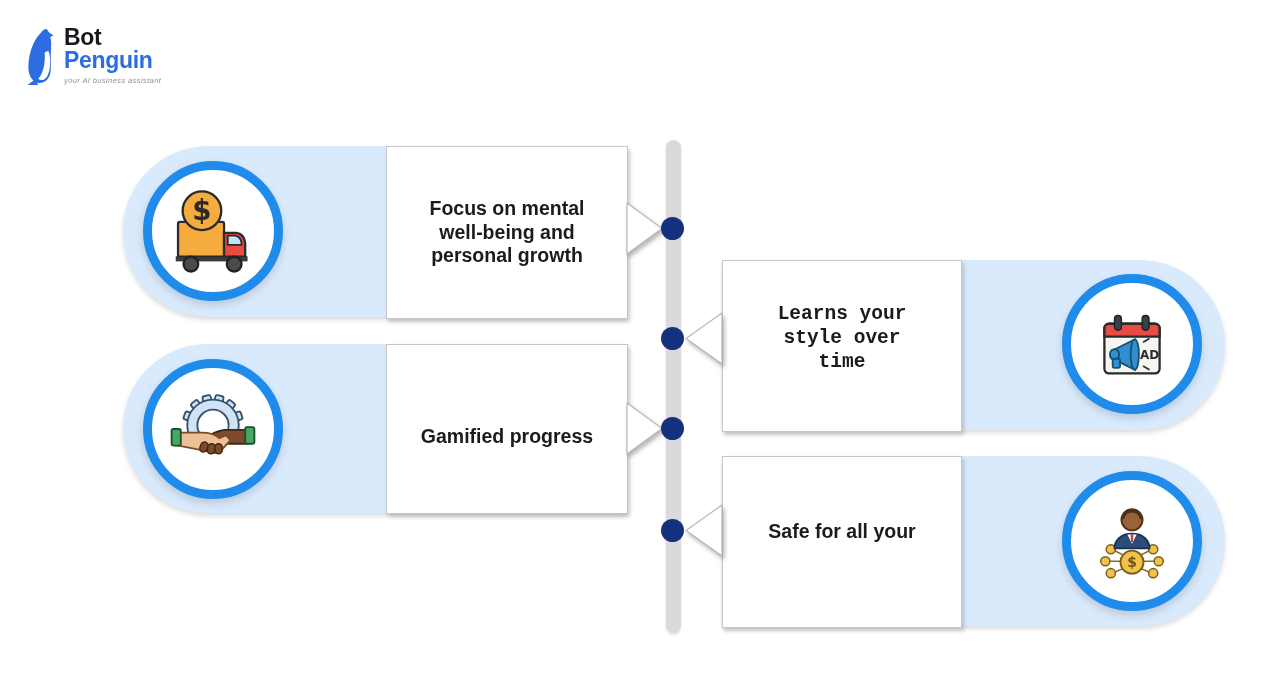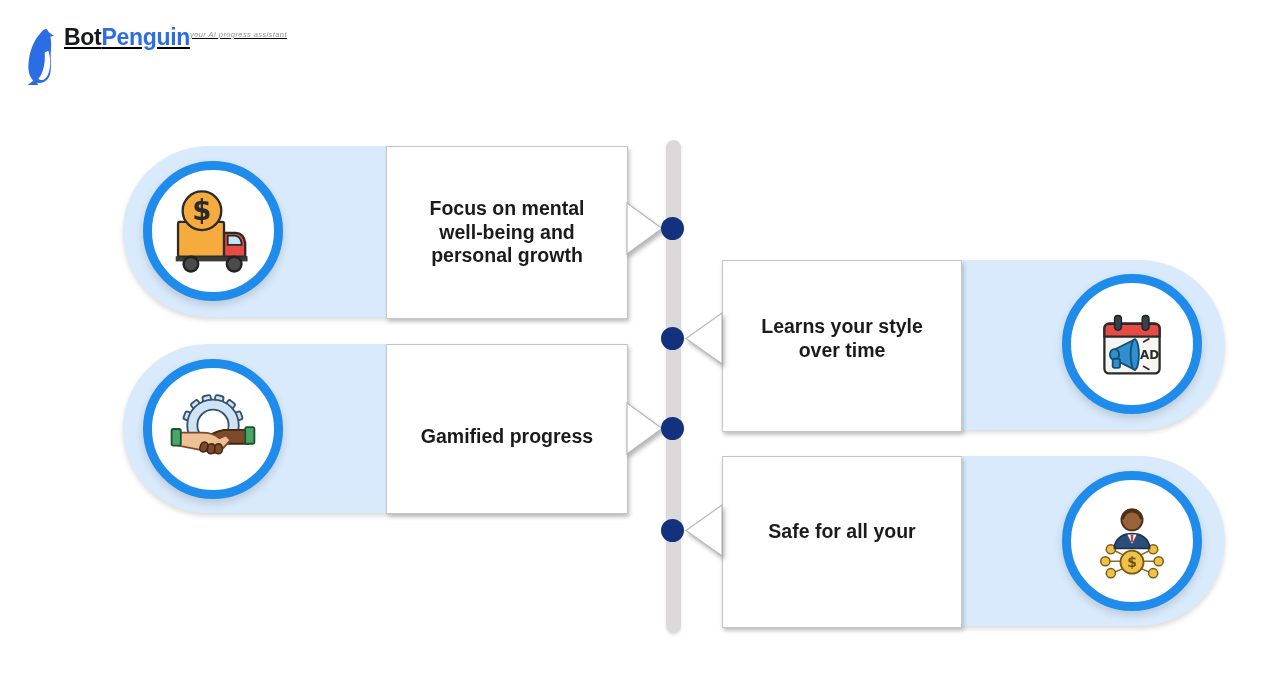--- a/index.html
+++ b/index.html
@@ -4,21 +4,21 @@
 <style>
   html,body{margin:0;padding:0;background:#fff;}
   .canvas{
     position:relative;width:1288px;height:686px;background:#ffffff;overflow:hidden;
     font-family:"Liberation Sans",sans-serif;
   }
 
   
   .logo{position:absolute;left:24px;top:26px;display:flex;align-items:flex-start;}
   .logo-mark{width:36px;height:62px;margin-right:4px;}
-  .logo-text{display:flex;flex-direction:row;text-decoration:underline;}
+  .logo-text{display:flex;flex-direction:column;}
   .brand-top{font-size:23px;font-weight:bold;color:#15181c;line-height:1.0;letter-spacing:-0.3px;}
   .brand-bottom{font-size:23px;font-weight:bold;color:#2d6de4;line-height:1.0;letter-spacing:-0.3px;}
   .tagline{font-size:7.5px;font-style:italic;color:#8d9199;margin-top:4px;letter-spacing:0.4px;}
 
   
   .timeline-bar{
     position:absolute;left:666px;top:140px;width:15px;height:493px;
     background:#dbd9d9;border-radius:8px;box-shadow:0 2px 3px rgba(0,0,0,0.12);
   }
   .timeline-dot{
@@ -63,21 +63,21 @@
   .badge-c{left:1062px;top:274px;text-align:center;}
   .badge-d{left:1062px;top:471px;}
 
   .feature-box{
     position:absolute;background:#ffffff;border:1px solid #c6c6c6;z-index:2;
     box-shadow:2px 3px 4px rgba(0,0,0,0.18);
     display:flex;align-items:center;justify-content:center;text-align:center;
   }
   .box-a{left:386px;top:146px;width:240px;height:171px;}
   .box-b{left:386px;top:344px;width:240px;height:168px;}
-  .box-c{left:722px;top:260px;width:238px;height:170px;}
+  .box-c{left:722px;top:260px;width:238px;height:170px;font-family:Liberation Mono, monospace;}
   .box-d{left:722px;top:456px;width:238px;height:170px;}
 
   .feature-label{
     font-size:19.5px;font-weight:bold;color:#1b1b1b;line-height:1.22;
     padding:0 33px;margin:0;
   }
   .box-b .feature-label{transform:translateY(-4px);margin-top:24px;}
   .box-c .feature-label{transform:translateY(-7px);}
   .box-d .feature-label{transform:translateY(-10px);}
 
@@ -91,21 +91,21 @@
   <header class="logo">
     <svg class="logo-mark" viewBox="0 0 40 66">
       <path d="M25,2 C29,6 31,14 30,24 C29,34 31,44 29,52 C27,60 20,64 13,61 C7,58 4,50 5,40 C6,28 10,16 17,8 C20,4 23,1 25,2 Z" fill="#2d6de4"></path>
       <path d="M25,4 L33,9 L26,12 Z" fill="#2d6de4"></path>
       <path d="M27,26 C30,34 30,46 26,54 C23,59 18,60 16,57 C21,52 24,40 23,28 Z" fill="#ffffff"></path>
       <path d="M12,58 L4,64 L16,64 Z" fill="#2d6de4"></path>
     </svg>
     <div class="logo-text">
       <div class="brand-top">Bot</div>
       <div class="brand-bottom">Penguin</div>
-      <div class="tagline">your AI progress assistant</div>
+      <div class="tagline">your AI business assistant</div>
     </div>
   </header>
 
   <div class="timeline-bar"></div>
   <div class="timeline-dot dot-1"></div>
   <div class="timeline-dot dot-2"></div>
   <div class="timeline-dot dot-3"></div>
   <div class="timeline-dot dot-4"></div>
 
   <svg class="connector conn-1" width="37" height="53">

